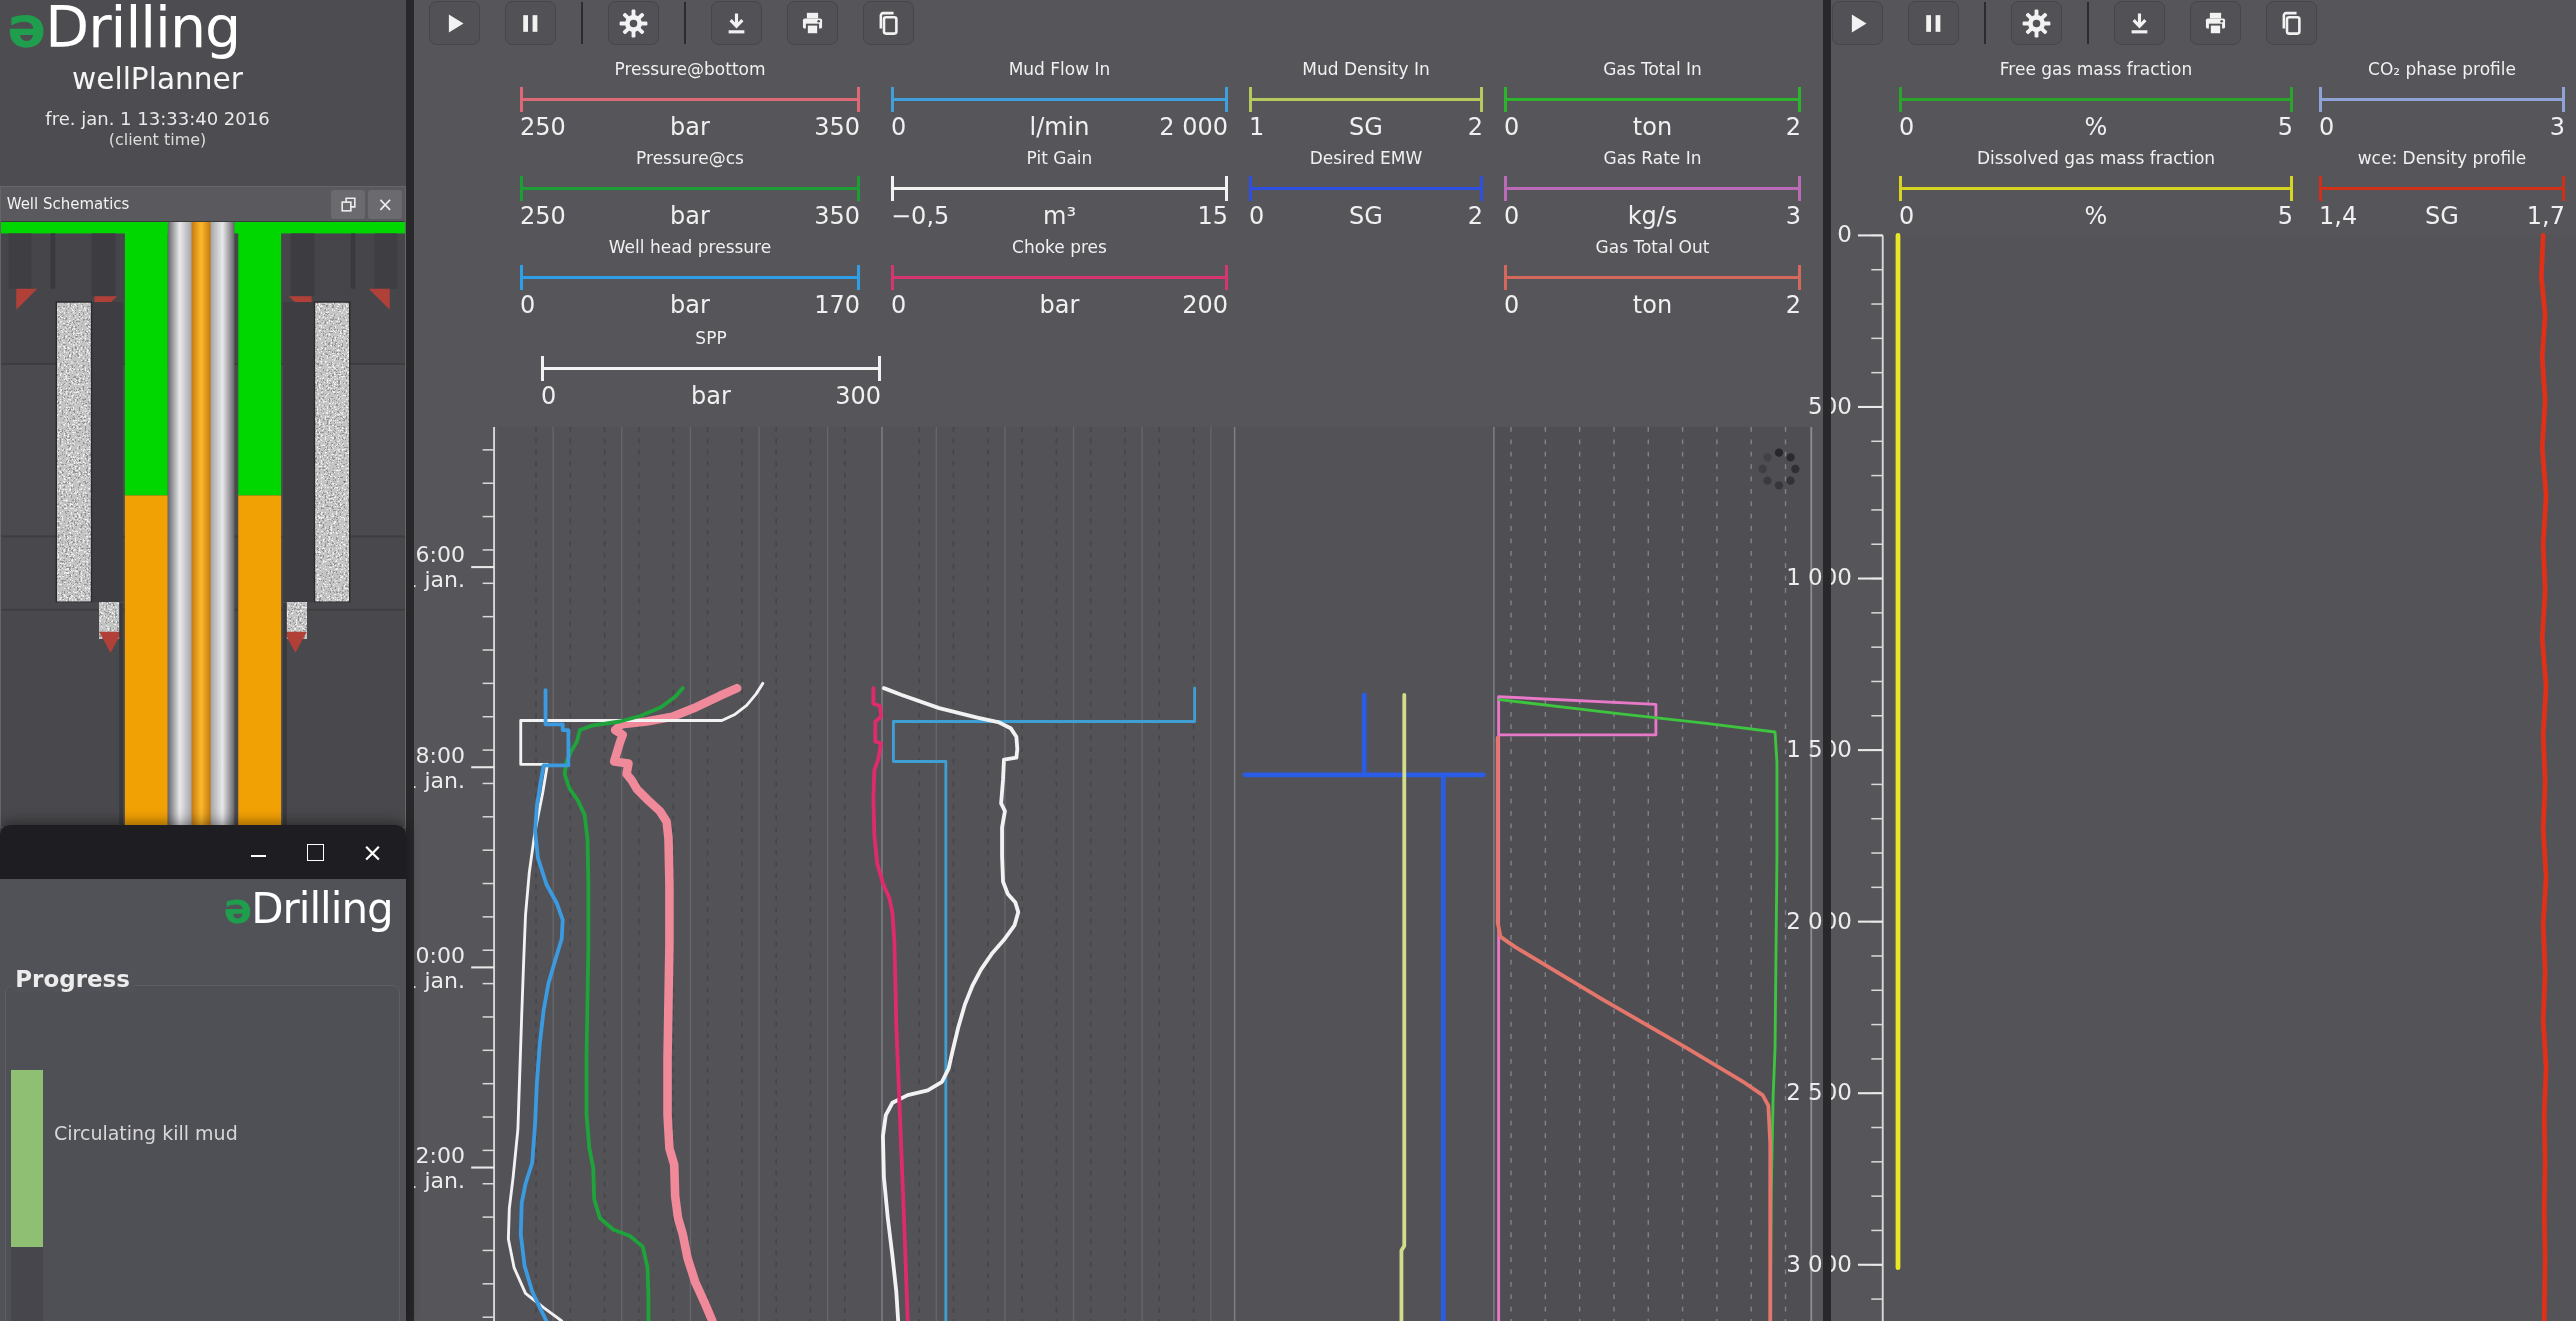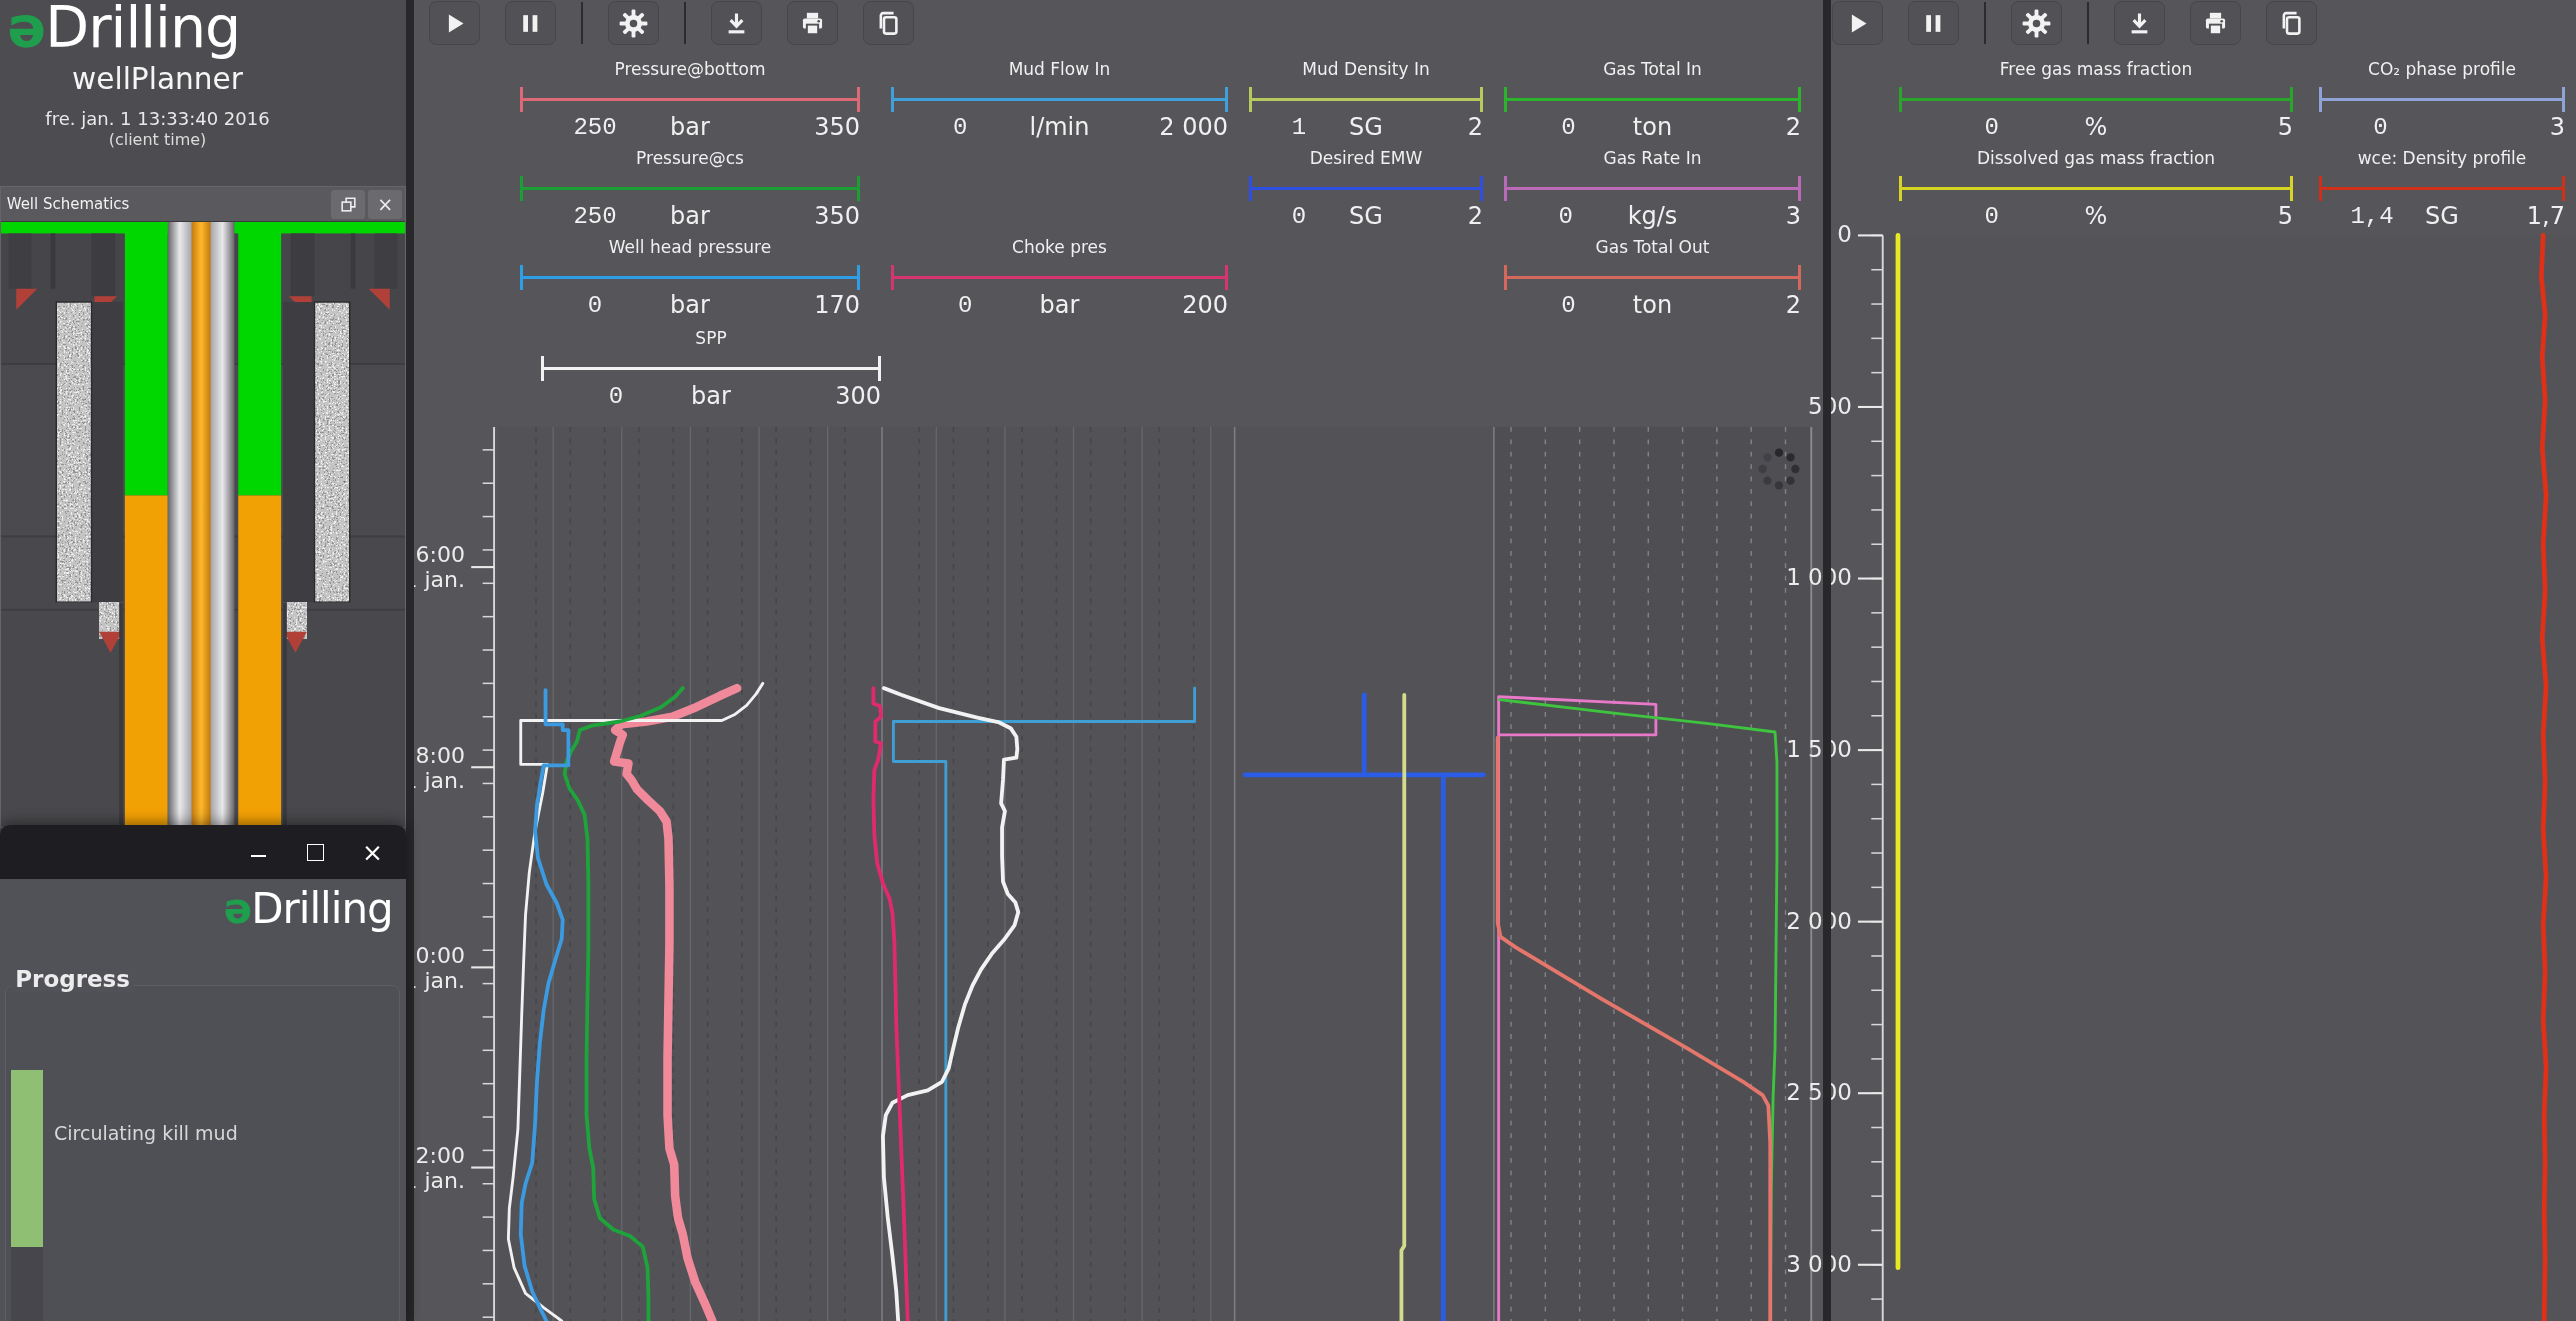--- a/index.html
+++ b/index.html
@@ -50,21 +50,21 @@
   .tb-sep{width:1.9px;height:42px;background:#2c2c2f;}
 
   
   .legend-block{position:absolute;height:88px;}
   .lg-title{font-size:17px;color:#f0f0f0;text-align:center;height:30.5px;line-height:29px;white-space:nowrap;}
   .lg-scale{position:relative;height:27px;}
   .lg-scale .bar{position:absolute;left:0;right:0;top:12.4px;height:2.9px;}
   .lg-scale .tl,.lg-scale .tr{position:absolute;top:1px;bottom:1px;width:2.9px;}
   .lg-scale .tl{left:0;}.lg-scale .tr{right:0;}
   .lg-nums{display:grid;grid-template-columns:1fr auto 1fr;font-size:24px;color:#f0f0f0;height:29px;line-height:29px;}
-  .lg-nums .min{text-align:center;font-family:Liberation Mono, monospace;}.lg-nums .unit{text-align:center;}.lg-nums .max{text-align:right;}
+  .lg-nums .min{text-align:left;}.lg-nums .unit{text-align:center;}.lg-nums .max{text-align:right;}
 
   
   .time-label{position:absolute;width:84px;text-align:right;font-size:22px;line-height:25px;color:#ececec;}
   .depth-label{position:absolute;width:88px;text-align:right;font-size:23px;color:#ececec;}
 
   .chart-hit{position:absolute;z-index:2;}
   .spinner-wrap{position:absolute;left:1754px;top:444px;z-index:3;}
 </style>
 </head>
 <body>
@@ -272,20 +272,33 @@
           <div class="bar" style="background: rgb(63, 160, 220);"></div>
           <div class="tl" style="background: rgb(63, 160, 220);"></div>
           <div class="tr" style="background: rgb(63, 160, 220);"></div>
         </div>
         <div class="lg-nums">
           <span class="min">0</span>
           <span class="unit">l/min</span>
           <span class="max">2 000</span>
         </div>
       </div>
+      <div class="legend-block" style="left: 891px; top: 144px; width: 337px;">
+        <div class="lg-title">Pit Gain</div>
+        <div class="lg-scale">
+          <div class="bar" style="background: rgb(242, 242, 242);"></div>
+          <div class="tl" style="background: rgb(242, 242, 242);"></div>
+          <div class="tr" style="background: rgb(242, 242, 242);"></div>
+        </div>
+        <div class="lg-nums">
+          <span class="min">−0,5</span>
+          <span class="unit">m³</span>
+          <span class="max">15</span>
+        </div>
+      </div>
       <div class="legend-block" style="left: 891px; top: 233px; width: 337px;">
         <div class="lg-title">Choke pres</div>
         <div class="lg-scale">
           <div class="bar" style="background: rgb(214, 53, 112);"></div>
           <div class="tl" style="background: rgb(214, 53, 112);"></div>
           <div class="tr" style="background: rgb(214, 53, 112);"></div>
         </div>
         <div class="lg-nums">
           <span class="min">0</span>
           <span class="unit">bar</span>

